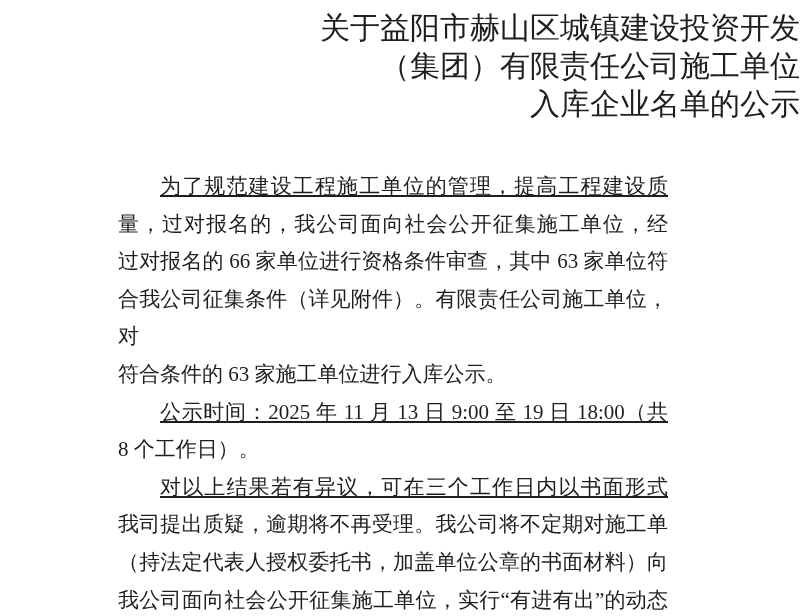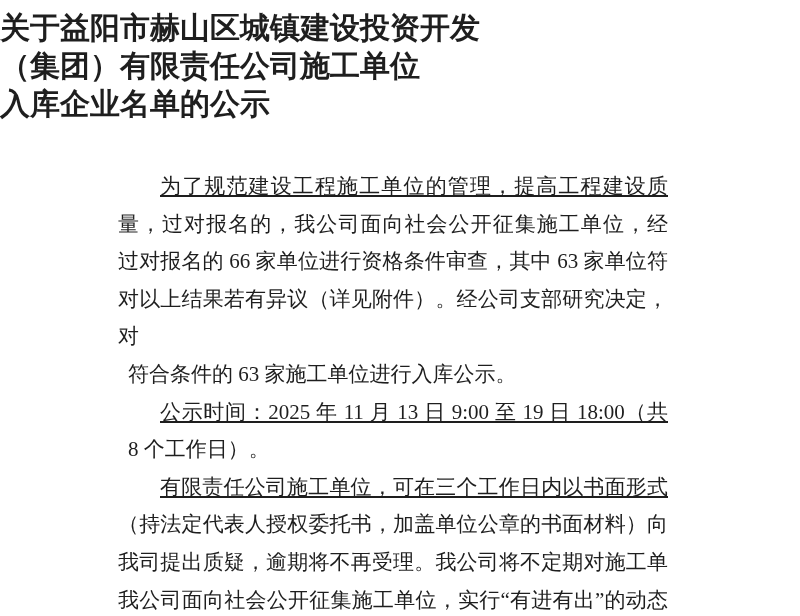--- a/index.html
+++ b/index.html
@@ -11,23 +11,23 @@
     position: relative;
     width: 800px;
     height: 616px;
     background: #ffffff;
     overflow: hidden;
     color: #1e1e1e;
   }
   .doc-title {
     margin: 0;
     padding-top: 9px;
-    text-align: left;
+    text-align: right;
     font-family: "Liberation Sans", "DejaVu Sans", sans-serif;
-    font-weight: 700;
+    font-weight: 400;
     font-size: 30px;
     line-height: 38px;
     letter-spacing: 0px;
   }
   .t-line {
     display: block;
   }
   .doc-body {
     margin: 45px 0 0 118px;
     width: 550px;
@@ -39,21 +39,20 @@
     margin: 0;
     padding: 0;
   }
   .line.just {
     text-align: justify;
     text-align-last: justify;
   }
   .line.end {
     text-align: right;
     text-align-last: left;
-    margin-left: 10px;
   }
   .line.indent {
     text-indent: 2em;
     text-decoration: underline;
   }
 </style>
 </head>
 <body>
 
 <div class="page">
@@ -61,24 +60,24 @@
   <h1 class="doc-title">
     <span class="t-line">关于益阳市赫山区城镇建设投资开发</span>
     <span class="t-line">（集团）有限责任公司施工单位</span>
     <span class="t-line">入库企业名单的公示</span>
   </h1>
 
   <div class="doc-body">
     <p class="line indent just">为了规范建设工程施工单位的管理，提高工程建设质</p>
     <p class="line just">量，过对报名的，我公司面向社会公开征集施工单位，经</p>
     <p class="line just">过对报名的 66 家单位进行资格条件审查，其中 63 家单位符</p>
-    <p class="line just">对以上结果若有异议（详见附件）。经公司支部研究决定，对</p>
+    <p class="line just">合我公司征集条件（详见附件）。有限责任公司施工单位，对</p>
     <p class="line end">符合条件的 63 家施工单位进行入库公示。</p>
     <p class="line indent just">公示时间：2025 年 11 月 13 日 9:00 至 19 日 18:00（共</p>
     <p class="line end">8 个工作日）。</p>
-    <p class="line indent just">有限责任公司施工单位，可在三个工作日内以书面形式</p>
+    <p class="line indent just">对以上结果若有异议，可在三个工作日内以书面形式</p>
+    <p class="line just">我司提出质疑，逾期将不再受理。我公司将不定期对施工单</p>
     <p class="line just">（持法定代表人授权委托书，加盖单位公章的书面材料）向</p>
-    <p class="line just">我司提出质疑，逾期将不再受理。我公司将不定期对施工单</p>
     <p class="line just">我公司面向社会公开征集施工单位，实行“有进有出”的动态</p>
     <p class="line end">管理。</p>
   </div>
 
 </div>
 
 </body></html>

